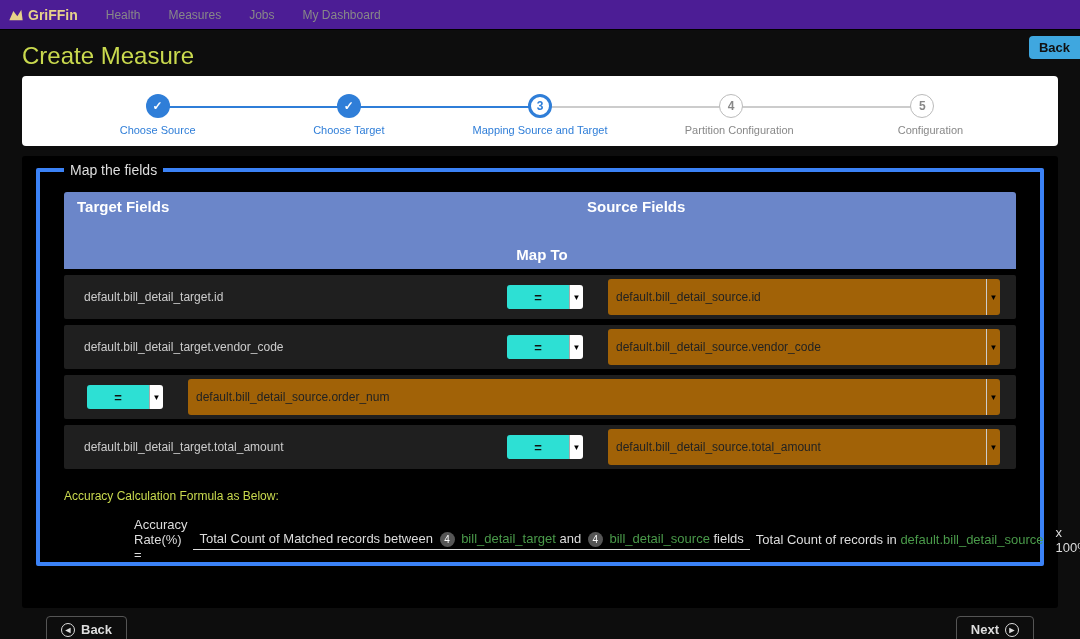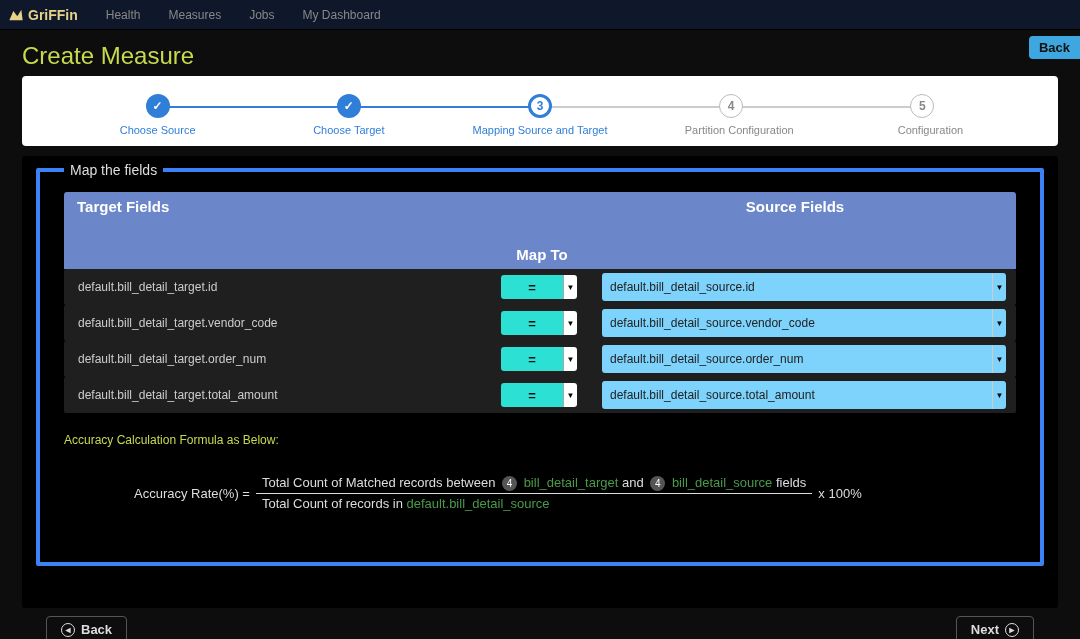--- a/index.html
+++ b/index.html
@@ -8,21 +8,21 @@
     height: 639px;
     background: #0d0d0d;
     font-family: -apple-system, BlinkMacSystemFont, "Segoe UI", sans-serif;
     color: #ddd;
     font-size: 13px;
     overflow: hidden;
     position: relative;
   }
   .topbar {
     height: 30px;
-    background: #0f172a;
+    background: #4c1d95;
     display: flex;
     align-items: center;
     padding: 0 8px;
     border-bottom: 1px solid #000;
   }
   .brand {
     display: flex;
     align-items: center;
     gap: 4px;
     color: #e7d28a;
@@ -138,27 +138,28 @@
     background: #6b86c9;
     color: #fff;
     font-weight: 700;
     border-radius: 3px 3px 0 0;
     padding: 6px 13px;
     margin-top: -10px;
     font-size: 15px;
   }
   .col-target { flex: 0 0 420px; }
   .col-map { flex: 0 0 90px; text-align: center; margin-top: 48px; }
-  .col-source { flex: 1; text-align: center; }
+  .col-source { flex: 1; text-align: left; }
   .row {
     display: flex;
     align-items: center;
     background: #1f1f1f;
+    margin-top: 6px;
     border-radius: 2px;
-    padding: 4px 10px;
+    padding: 4px 16px;
   }
   .cell-target {
     flex: 0 0 420px;
     color: #ccc;
     font-size: 12px;
     padding-left: 4px;
   }
   .cell-map {
     flex: 0 0 90px;
     display: flex;
@@ -191,23 +192,23 @@
     font-size: 8px;
     border-left: 1px solid #aaa;
   }
   .cell-source {
     flex: 1;
     padding-left: 18px;
   }
   .src-select {
     display: flex;
     align-items: stretch;
-    background: #7dd3fc;
+    background: #a16207;
     border-radius: 3px;
-    height: 28px;
+    height: 36px;
     overflow: hidden;
   }
   .src-val {
     flex: 1;
     color: #222;
     padding: 0 8px;
     display: flex;
     align-items: center;
     font-size: 12px;
   }
@@ -229,22 +230,22 @@
   .formula {
     display: flex;
     align-items: center;
     color: #ddd;
     font-size: 13px;
     margin-top: 10px;
     padding-left: 70px;
   }
   .frac {
     display: inline-flex;
-    flex-direction: column;
-    align-items: flex-start;
+    flex-direction: row;
+    align-items: center;
     margin: 16px 6px;
   }
   .frac-top, .frac-bot {
     padding: 2px 6px;
     white-space: nowrap;
   }
   .frac-top { border-bottom: 1px solid #ddd; }
   .badge {
     display: inline-flex;
     background: #555;
@@ -370,21 +371,20 @@
         </div>
         <div class="cell-source">
           <div class="src-select">
             <div class="src-val">default.bill_detail_source.vendor_code</div>
             <div class="src-caret">▼</div>
           </div>
         </div>
       </div>
 
       <div class="row">
-        <div class="cell-target">default.bill_detail_target.order_num</div>
         <div class="cell-map">
           <div class="eq-select">
             <div class="eq-val">=</div>
             <div class="eq-caret">▼</div>
           </div>
         </div>
         <div class="cell-source">
           <div class="src-select">
             <div class="src-val">default.bill_detail_source.order_num</div>
             <div class="src-caret">▼</div>

